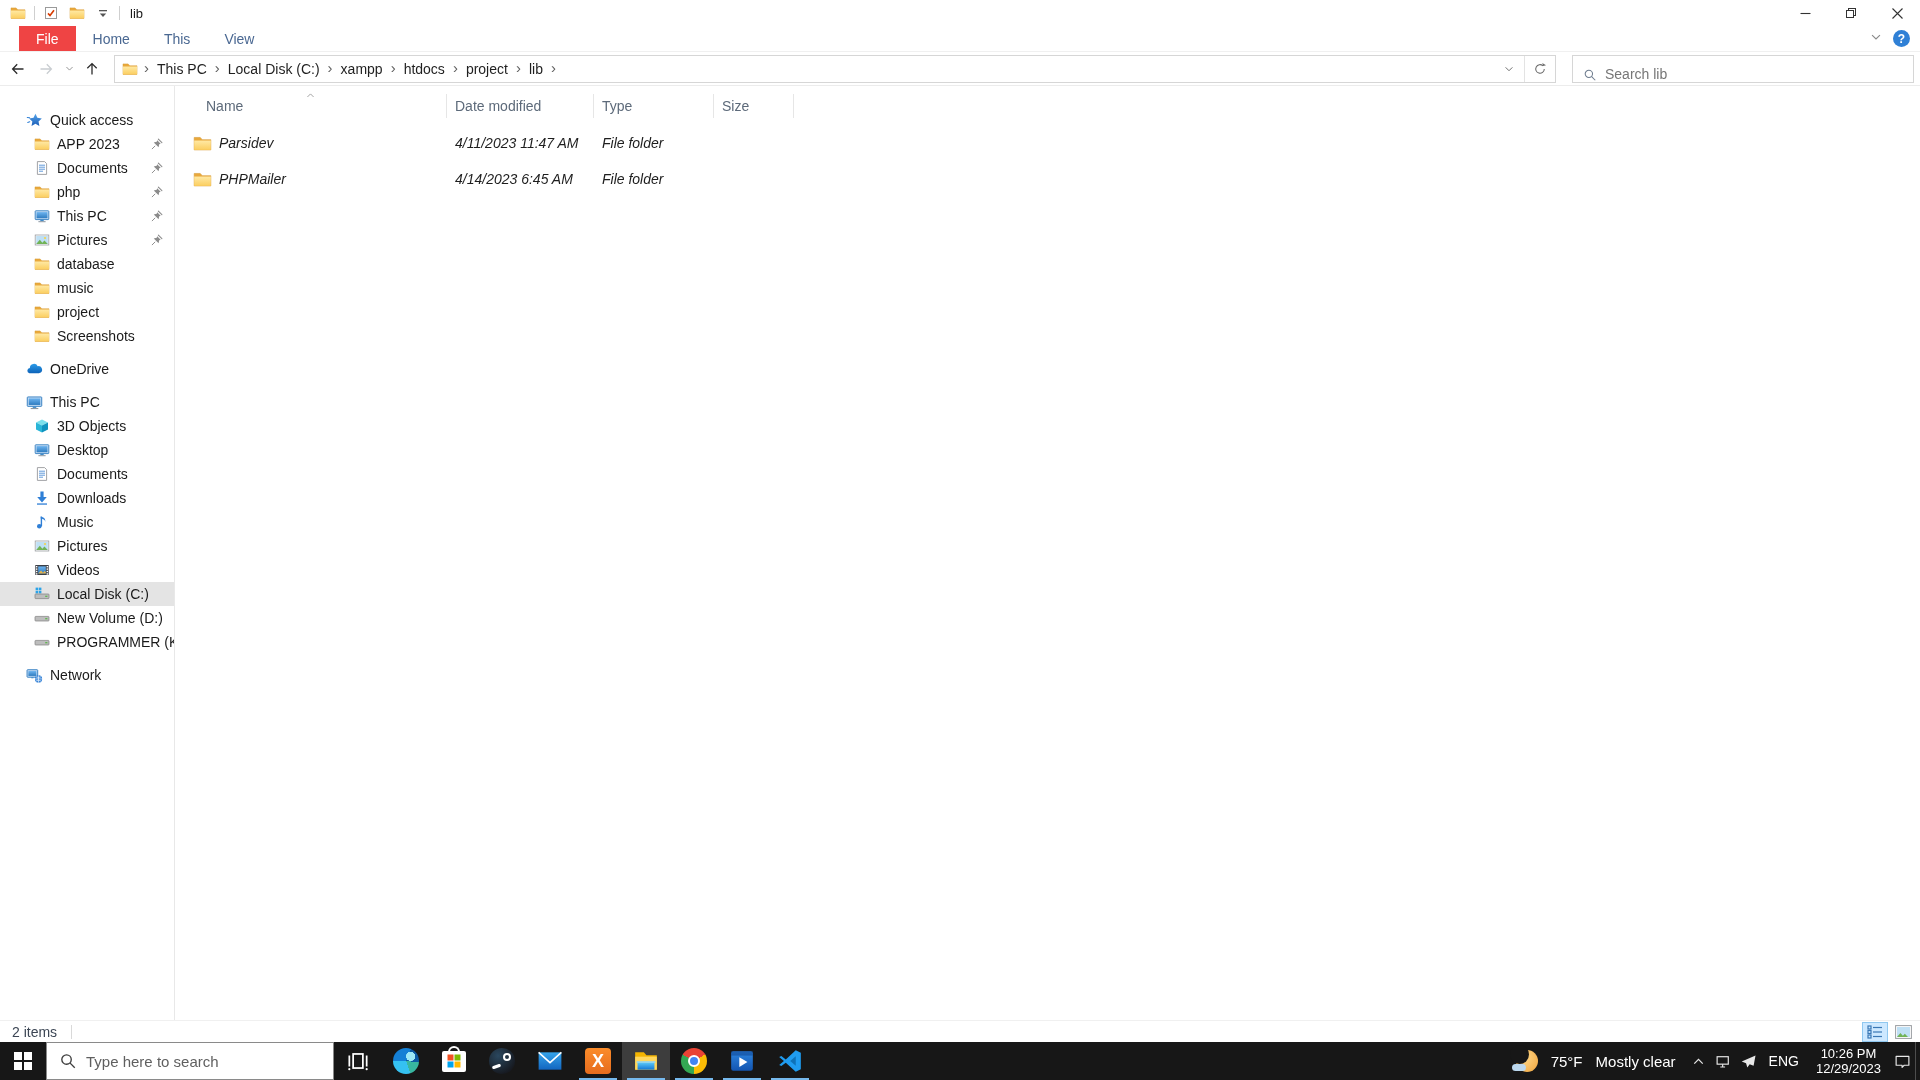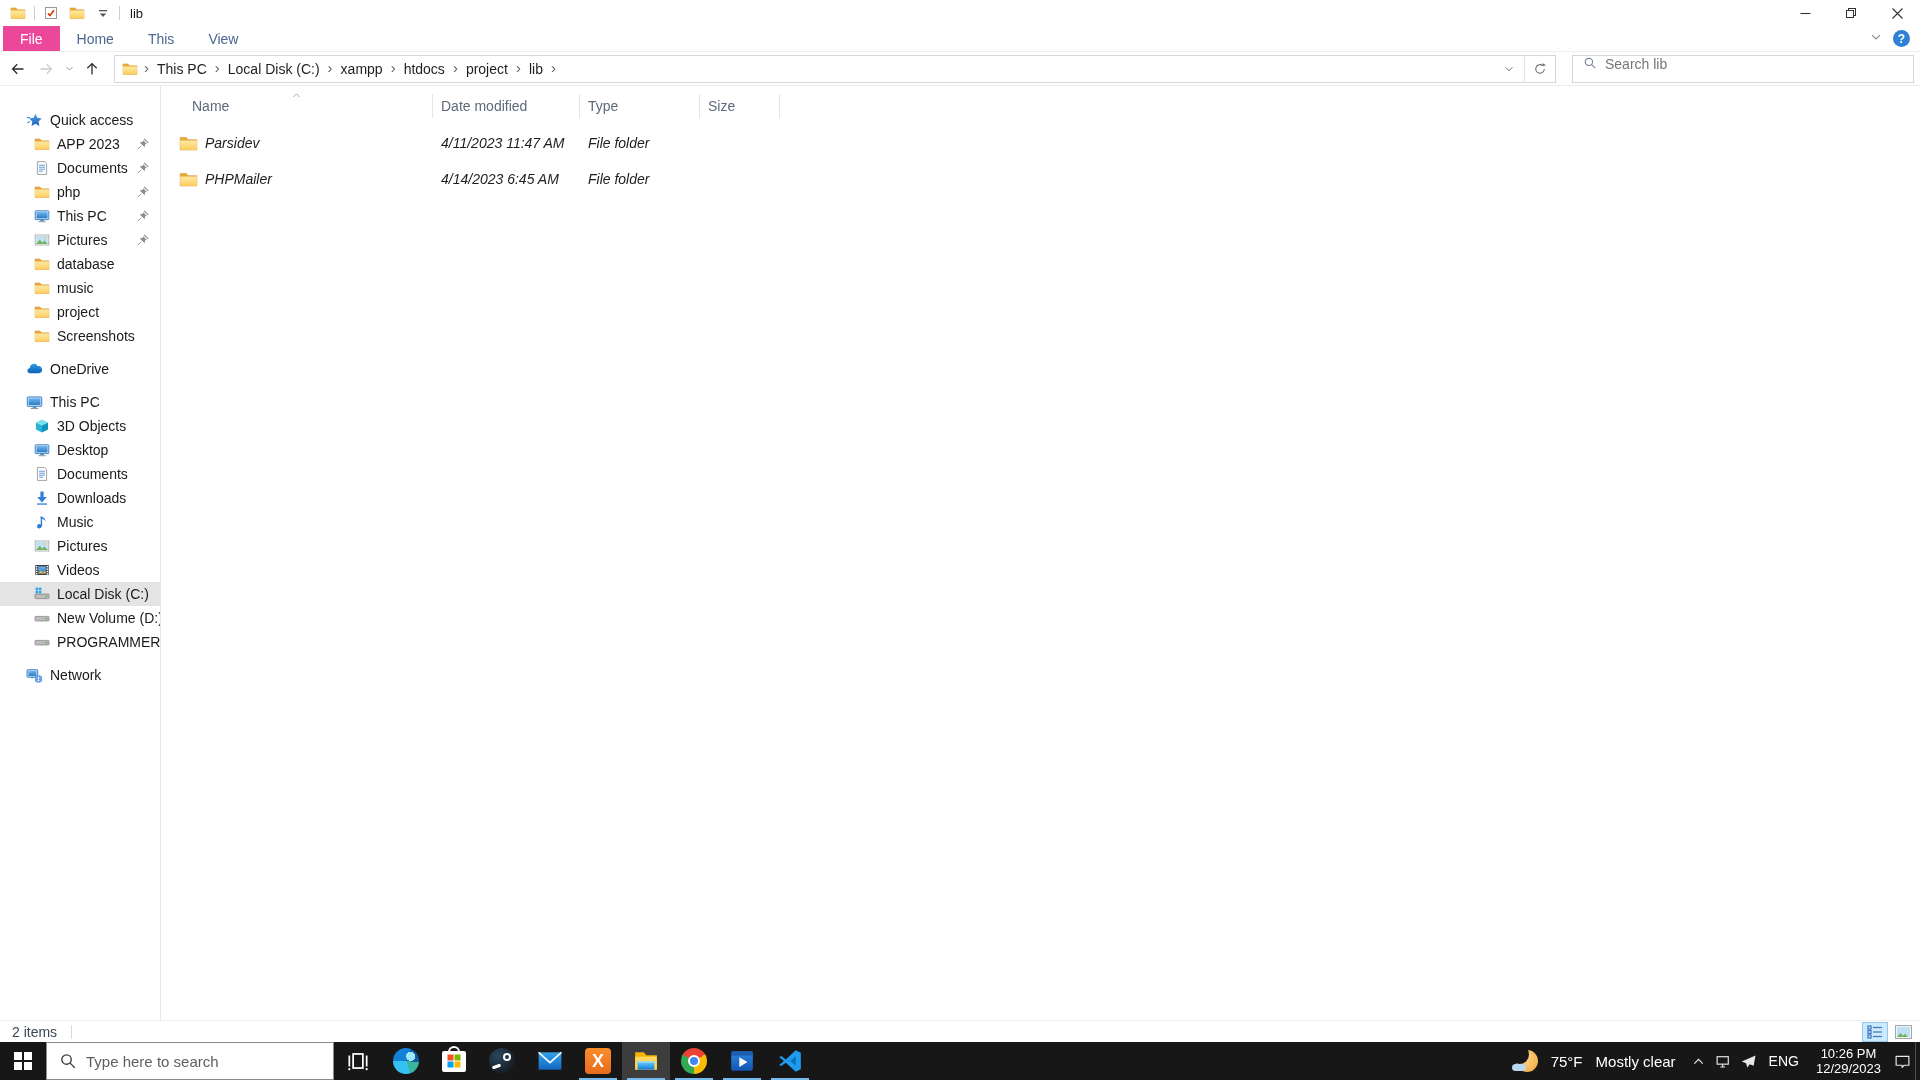--- a/index.html
+++ b/index.html
@@ -12,45 +12,45 @@
   .qat { display:flex; align-items:center; gap:6px; padding-left:8px; height:100%; }
   .qat-sep { width:1px; height:14px; background:#cfcfcf; }
   .qat-btn { display:flex; align-items:center; justify-content:center; width:20px; height:20px; cursor:default; }
   .window-title { font-size:13px; color:#1a1a1a; margin-left:4px; }
   .win-controls { margin-left:auto; display:flex; height:100%; }
   .win-btn { width:46px; height:26px; display:flex; align-items:center; justify-content:center; }
 
   
   .tabrow { height:26px; display:flex; align-items:stretch; background:#fff; border-bottom:1px solid #f0f0f0; }
   .tab { display:flex; align-items:center; padding:0 17px; font-size:14px; color:#4a6892; }
-  .tab.active { background:#ec4899; color:#fff; margin-left:3px; }
+  .tab.active { background:#ef4444; color:#fff; margin-left:19px; }
   .tabrow-right { margin-left:auto; display:flex; align-items:center; gap:10px; padding-right:10px; }
   .ribbon-chev { color:#8a8a8a; }
   .help-badge { width:17px; height:17px; border-radius:50%; background:#2f80d6; color:#fff; font-size:12px; font-weight:bold; display:flex; align-items:center; justify-content:center; }
 
   
   .navrow { height:34px; display:flex; align-items:center; padding:2px 6px 2px 4px; border-bottom:1px solid #ececec; background:#fff; }
   .nav-btn { width:28px; height:28px; display:flex; align-items:center; justify-content:center; }
   .nav-btn.small { width:18px; }
   .addressbox { flex:1; height:28px; border:1px solid #d6d6d6; display:flex; align-items:center; margin:0 4px 0 8px; background:#fff; }
   .crumb-icon { padding:0 4px 0 7px; display:flex; }
   .crumb { display:flex; align-items:center; height:100%; }
   .crumb-label { padding:0 6px; color:#1f1f1f; white-space:nowrap; }
   .crumb-sep { color:#5f5f5f; font-size:15px; padding:0 2px; transform:translateY(-1px); }
   .addr-right { margin-left:auto; display:flex; align-items:center; height:100%; }
   .addr-right .vr { width:1px; height:100%; background:#e3e3e3; }
   .addr-btn { width:30px; height:100%; display:flex; align-items:center; justify-content:center; color:#6b6b6b; }
-  .searchbox { width:342px; height:28px; border:1px solid #d6d6d6; display:flex; align-items:flex-start; background:#fff; margin-left:12px; }
+  .searchbox { width:342px; height:28px; border:1px solid #d6d6d6; display:flex; align-items:flex-end; background:#fff; margin-left:12px; }
   .searchbox svg { margin:0 8px 0 10px; color:#6d7b8d; flex:none; }
   .searchbox input { border:0; outline:0; width:100%; font:inherit; color:#333; }
   .searchbox input::placeholder { color:#767676; }
 
   
   .main { flex:1; display:flex; min-height:0; }
-  .sidebar { width:161px; border-right:1px solid #e8e8e8; padding-top:22px; overflow:hidden; flex:none; }
+  .sidebar { width:175px; border-right:1px solid #e8e8e8; padding-top:22px; overflow:hidden; flex:none; }
   .side-row { position:relative; height:24px; display:flex; align-items:center; font-size:14px; color:#1a1a1a; white-space:nowrap; }
   .side-row .ic { flex:none; display:flex; margin-right:7px; }
   .side-row.section { padding-left:26px; }
   .side-row.child { padding-left:34px; }
   .side-row.gap { margin-top:9px; }
   .side-row.selected { background:#e4e4e4; }
   .pin { position:absolute; right:10px; top:5px; }
 
   .content { flex:1; position:relative; padding-top:8px; }
   .sort-chev { position:absolute; top:2px; left:130px; color:#9a9a9a; }

